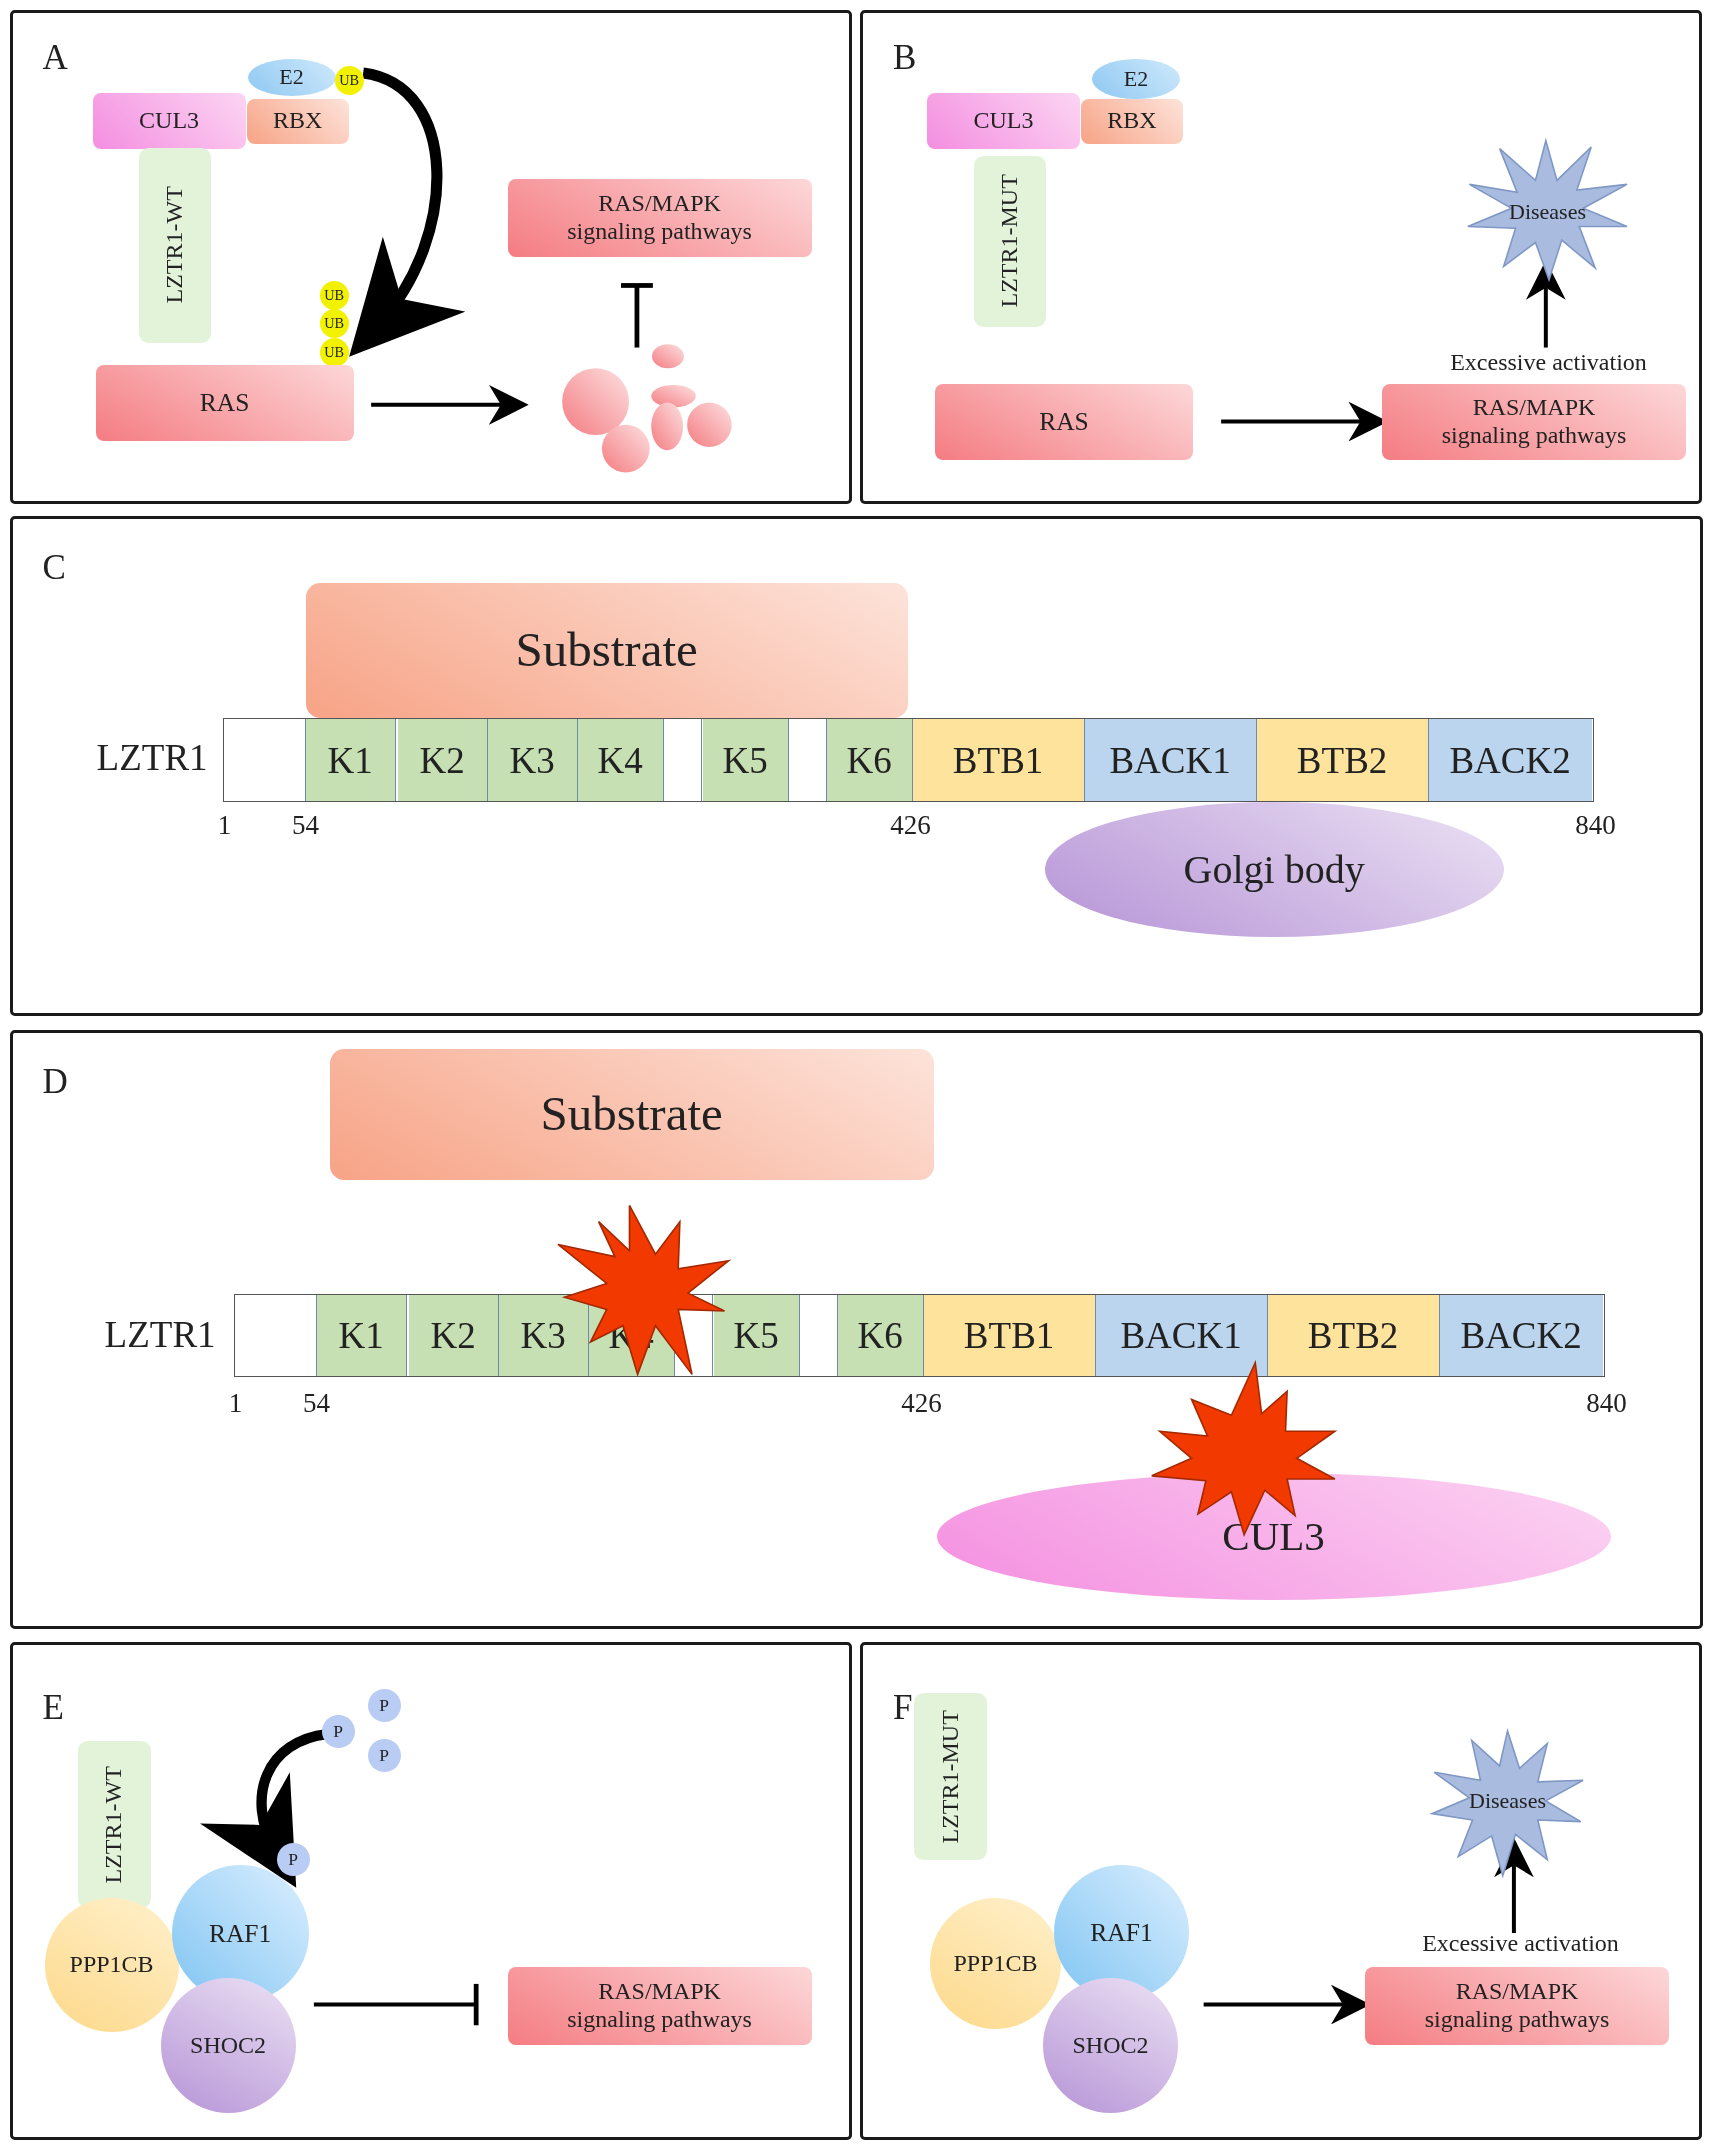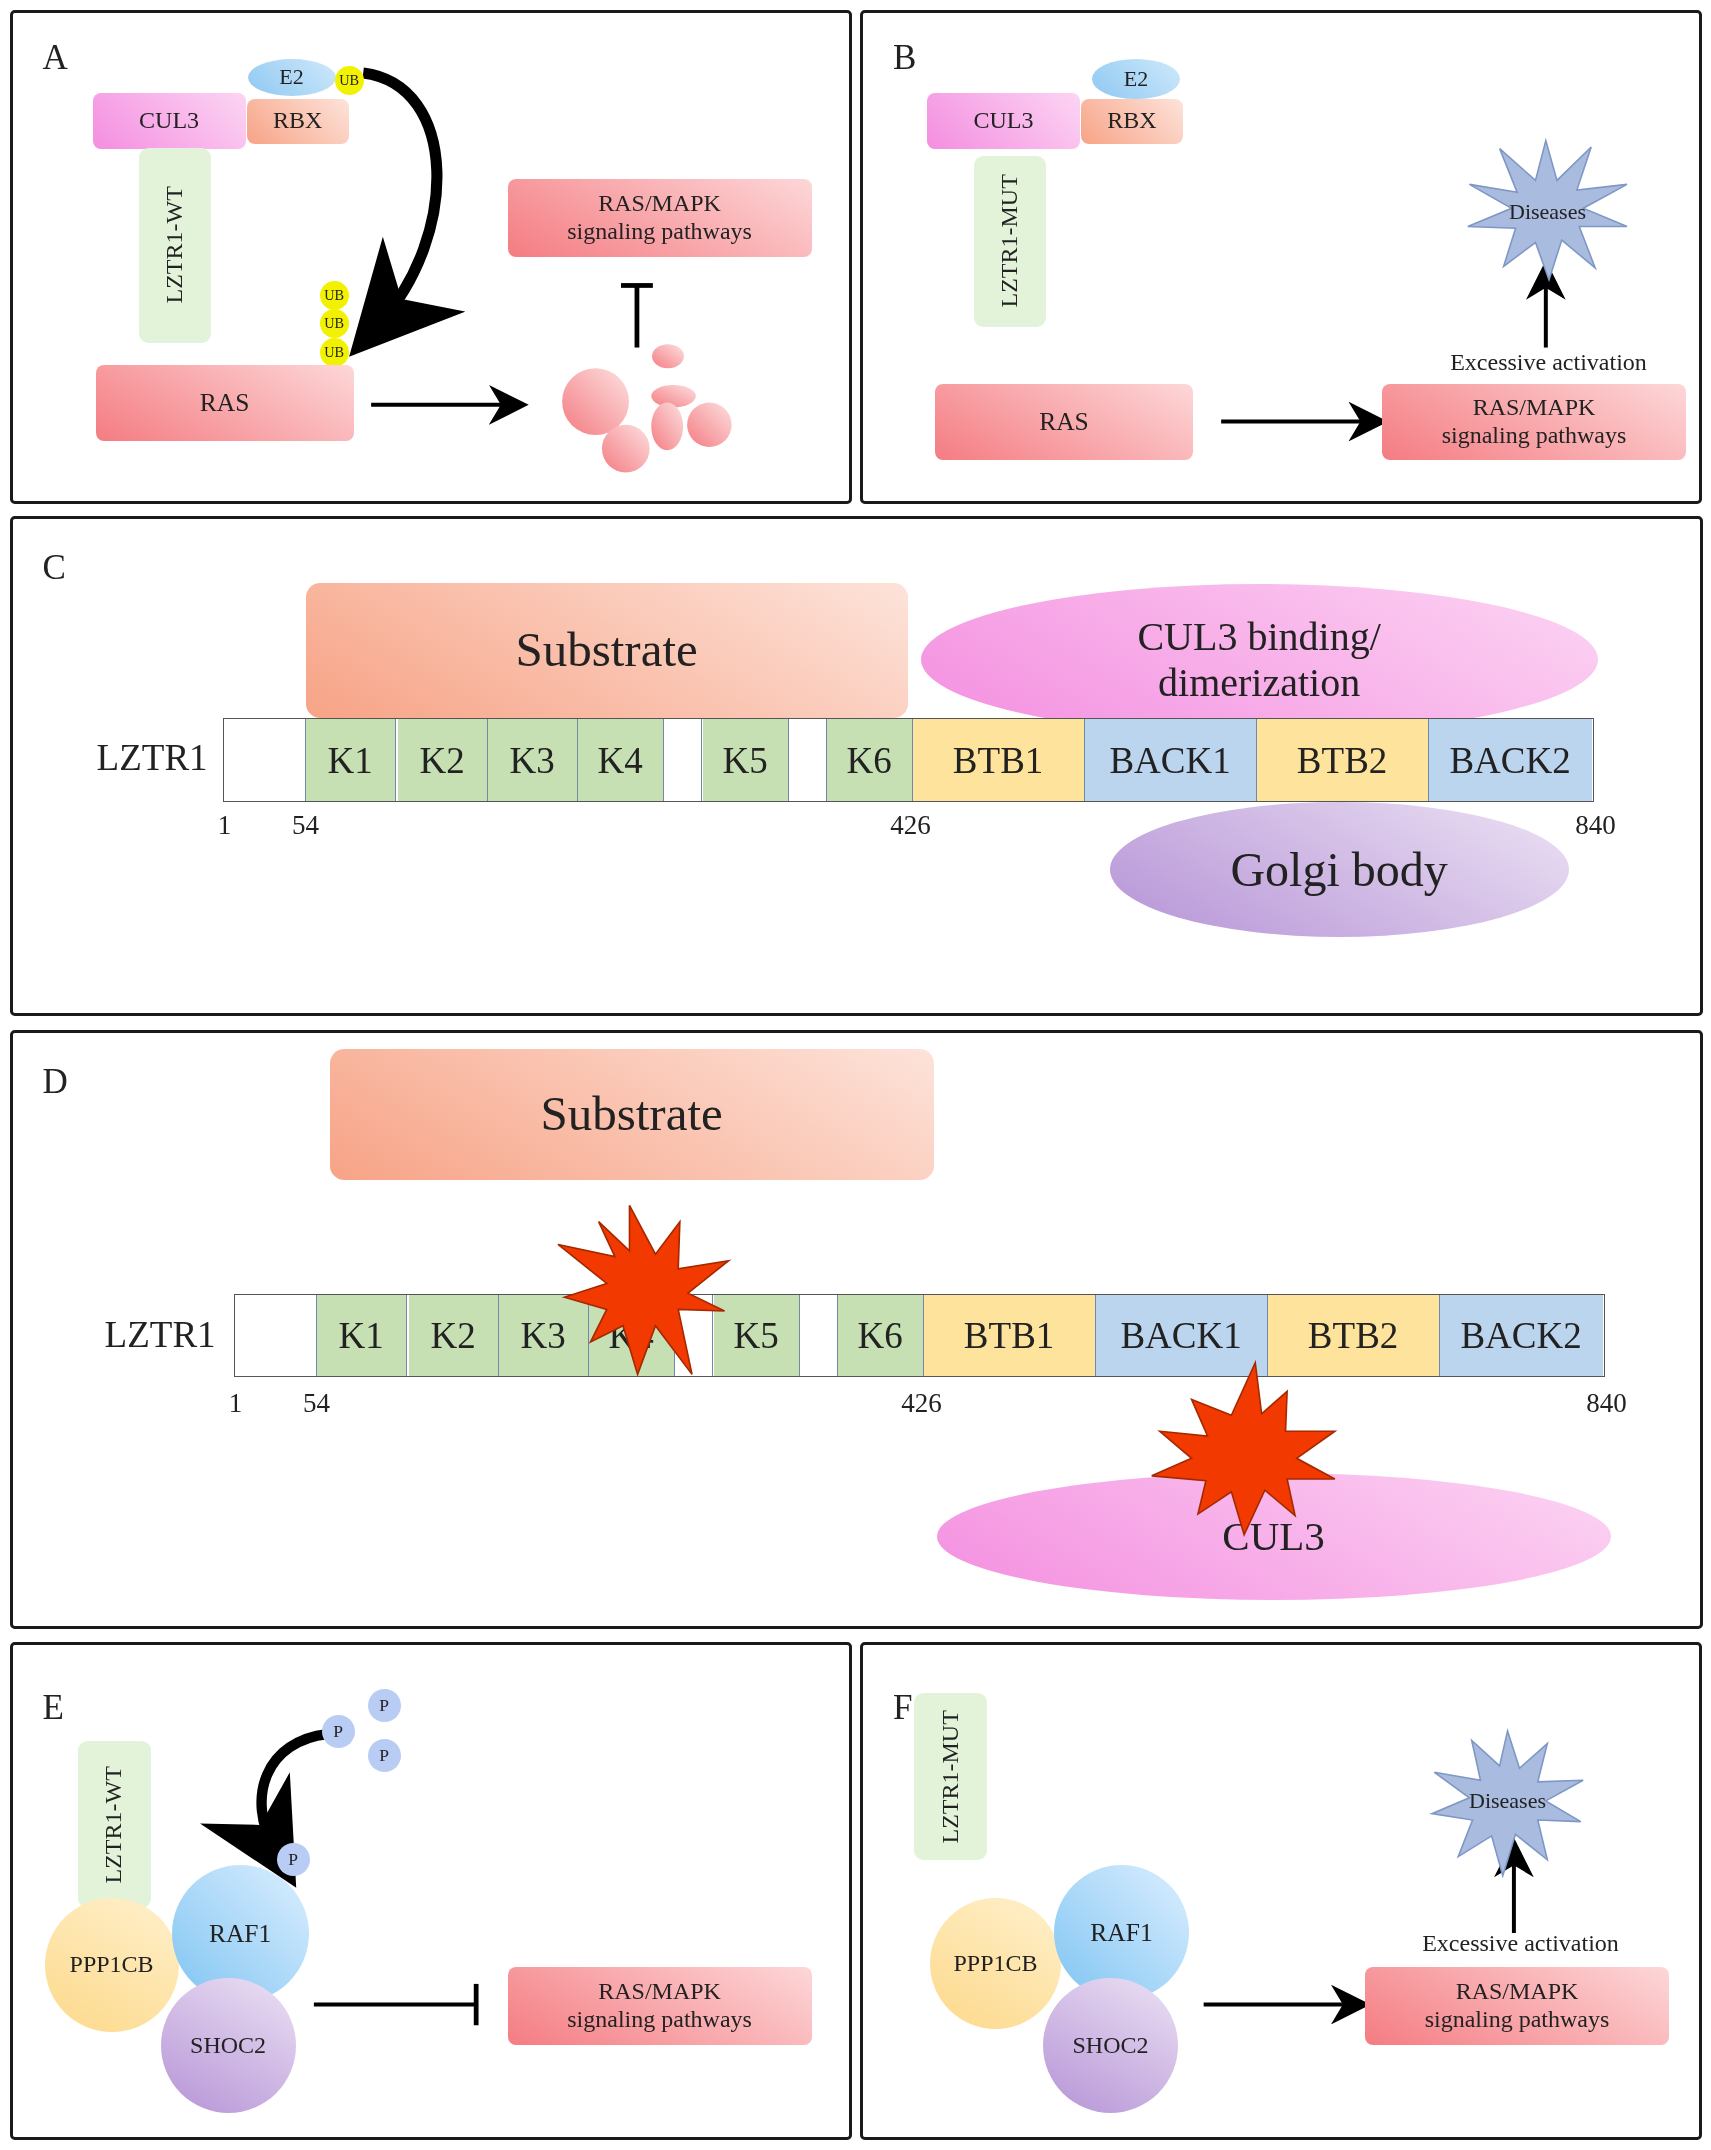--- a/index.html
+++ b/index.html
@@ -122,24 +122,20 @@
     <span>RAS/MAPK</span>
     <span>signaling pathways</span>
   </div>
 </div>
 
 <div class="panel" style="left:9.6px;top:516px;width:1693px;height:500px;">
   <div class="plabel" style="left:30px;top:29px;">C</div>
   <div class="abs" style="left:293px;top:64px;width:602px;height:135px;border-radius:14.3px;background:linear-gradient(30deg,#f7a386,#fde3da);font-size:49px;">
       <span>Substrate</span>
     </div>
-  <div class="abs" style="left:908px;top:65px;width:677px;height:151px;border-radius:50%;background:linear-gradient(30deg,#f48ee0,#fcd5f3);font-size:40px;flex-direction:column;">
-    <span>CUL3 binding/</span>
-    <span>dimerization</span>
-  </div>
   <div class="abs" style="left:72px;top:199px;width:135px;height:80px;font-size:37px;">LZTR1</div>
   <div style="position:absolute;left:210px;top:199px;width:1371px;height:84px;border:1.6px solid #555;box-sizing:border-box;background:#fff;">
     <div class="seg" style="left:0;width:82px;background:#fff;"></div>
     <div class="seg" style="left:82px;width:90px;background:#c6e0b4;">
         <span>K1</span>
       </div>
     <div class="seg" style="left:174px;width:90px;background:#c6e0b4;">
         <span>K2</span>
       </div>
     <div class="seg" style="left:264px;width:90px;background:#c6e0b4;">
@@ -166,21 +162,21 @@
         <span>BTB2</span>
       </div>
     <div class="seg" style="left:1205px;width:163px;background:#bcd5ee;border-right:none;">
         <span>BACK2</span>
       </div>
   </div>
   <div class="tick" style="left:212px;top:291px;">1</div>
   <div class="tick" style="left:293px;top:291px;">54</div>
   <div class="tick" style="left:898px;top:291px;">426</div>
   <div class="tick" style="left:1583px;top:291px;">840</div>
-  <div class="abs" style="left:1097px;top:283px;width:459px;height:135px;border-radius:50%;background:linear-gradient(30deg,#b593d6,#ece2f4);font-size:48px;">
+  <div class="abs" style="left:1032px;top:283px;width:459px;height:135px;border-radius:50%;background:linear-gradient(30deg,#b593d6,#ece2f4);font-size:40px;">
       <span>Golgi body</span>
     </div>
 </div>
 
 <div class="panel" style="left:9.6px;top:1030px;width:1693px;height:599px;">
   <div class="plabel" style="left:30px;top:29px;">D</div>
   <div class="abs" style="left:317px;top:16px;width:604px;height:131px;border-radius:14.3px;background:linear-gradient(30deg,#f7a386,#fde3da);font-size:49px;">
       <span>Substrate</span>
     </div>
   <div class="abs" style="left:80px;top:261px;width:135px;height:83px;font-size:37px;">LZTR1</div>

